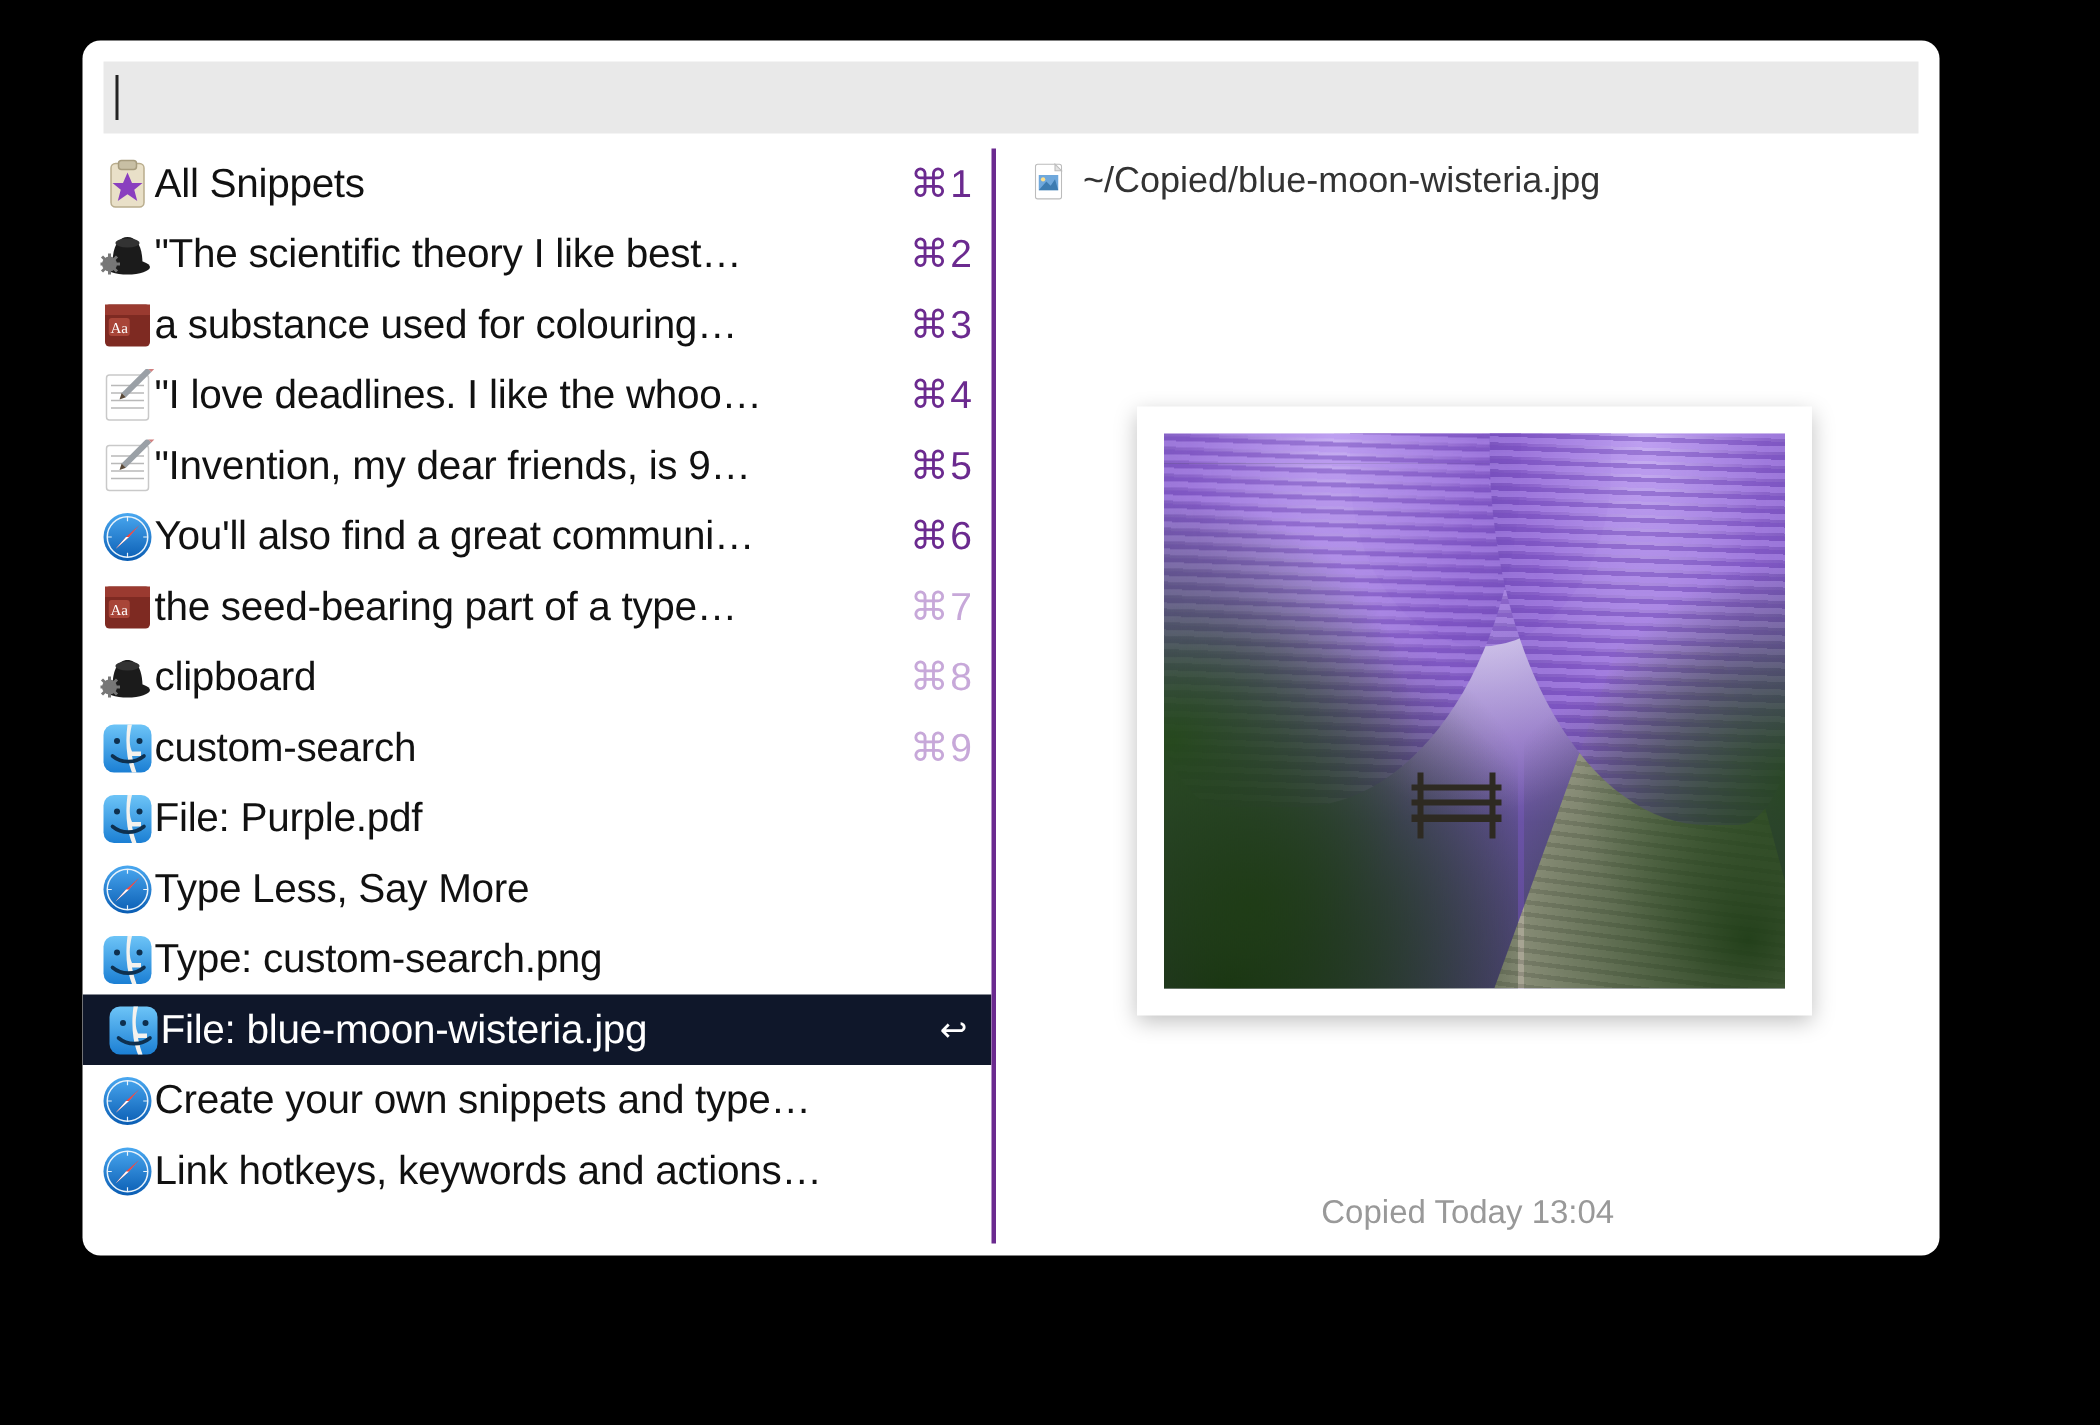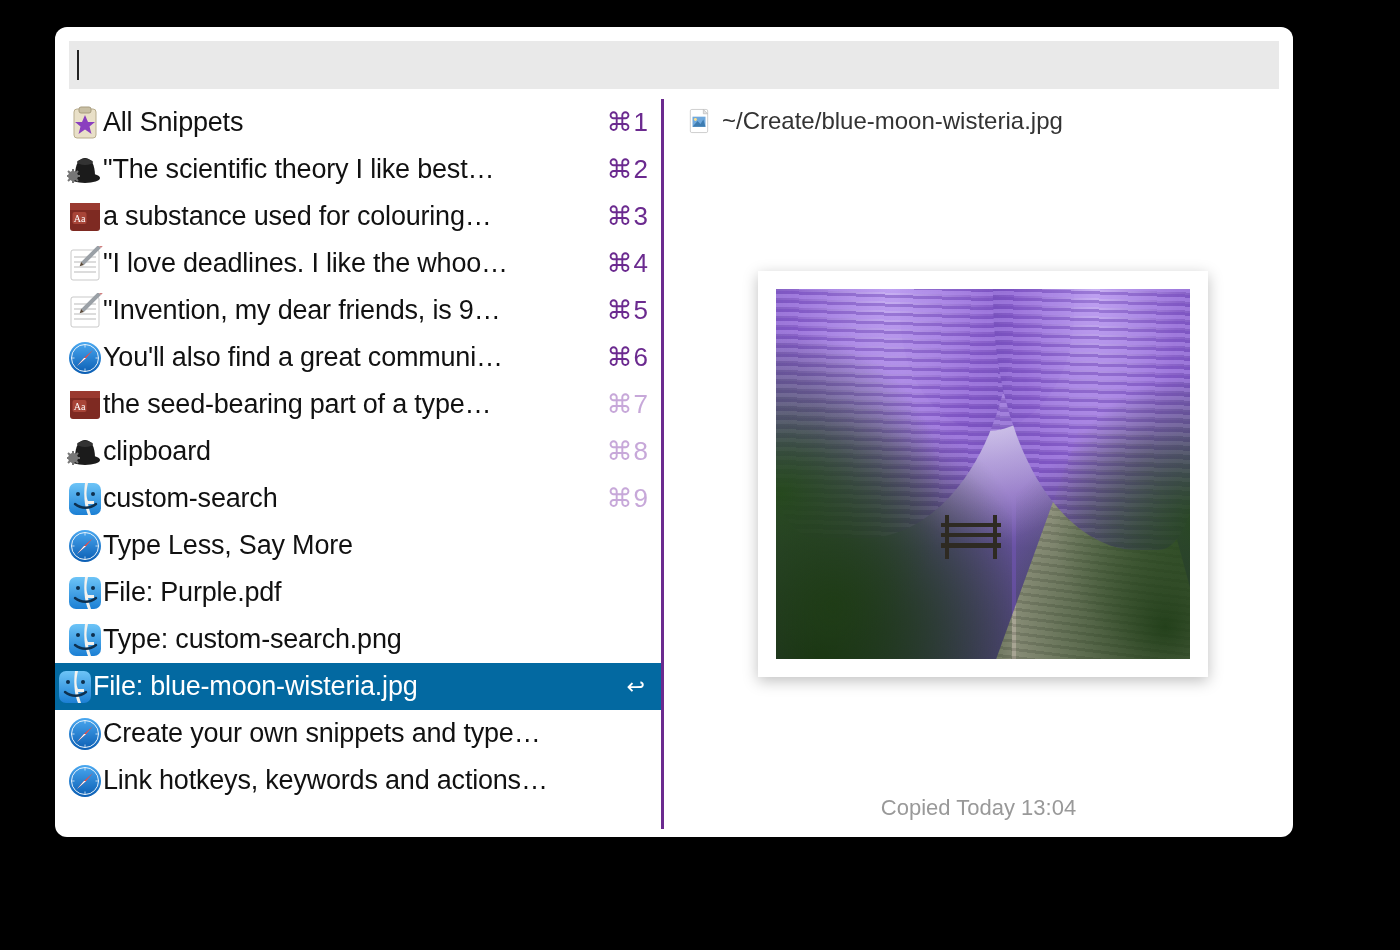--- a/index.html
+++ b/index.html
@@ -66,24 +66,24 @@
     position: relative;
   }
   .row {
     display: flex;
     align-items: center;
     height: 47px;
     padding: 0 6px 0 2px;
     cursor: default;
   }
   .row.selected {
-    background: #0369a1;
+    background: #0f172a;
     color: #fff;
     margin-left: -10px;
-    padding-left: 2px;
+    padding-left: 16px;
   }
   .row .icon {
     width: 36px; height: 36px;
     flex: 0 0 36px;
     display: flex;
     align-items: center;
     justify-content: center;
   }
   .row .icon svg { width: 36px; height: 36px; }
   .row .label {
@@ -372,32 +372,32 @@
             <svg viewBox="0 0 36 36">
               <use href="#ic-finder"></use>
             </svg>
           </span>
           <span class="label">custom-search</span>
           <span class="shortcut dim">⌘9</span>
         </div>
         <div class="row">
           <span class="icon">
             <svg viewBox="0 0 36 36">
+              <use href="#ic-finder"></use>
+            </svg>
+          </span>
+          <span class="label">File: Purple.pdf</span>
+        </div>
+        <div class="row">
+          <span class="icon">
+            <svg viewBox="0 0 36 36">
               <use href="#ic-safari"></use>
             </svg>
           </span>
           <span class="label">Type Less, Say More</span>
-        </div>
-        <div class="row">
-          <span class="icon">
-            <svg viewBox="0 0 36 36">
-              <use href="#ic-finder"></use>
-            </svg>
-          </span>
-          <span class="label">File: Purple.pdf</span>
         </div>
         <div class="row">
           <span class="icon">
             <svg viewBox="0 0 36 36">
               <use href="#ic-finder"></use>
             </svg>
           </span>
           <span class="label">Type: custom-search.png</span>
         </div>
         <div class="row selected">
@@ -428,21 +428,21 @@
       </div>
     <div class="divider"></div>
 
     <div class="preview-pane">
       <div class="preview-header">
         <span class="ficon">
           <svg viewBox="0 0 32 36" width="26" height="26">
               <use href="#ic-imgfile"></use>
             </svg>
         </span>
-        <span class="preview-path">~/Create/blue-moon-wisteria.jpg</span>
+        <span class="preview-path">~/Copied/blue-moon-wisteria.jpg</span>
       </div>
 
       <div class="thumb-wrap">
         <div class="thumb">
           <div class="sky"></div>
           <div class="path"></div>
           <div class="wistC"></div>
           <div class="wistL"></div>
           <div class="wistR"></div>
           <div class="greenL"></div>

